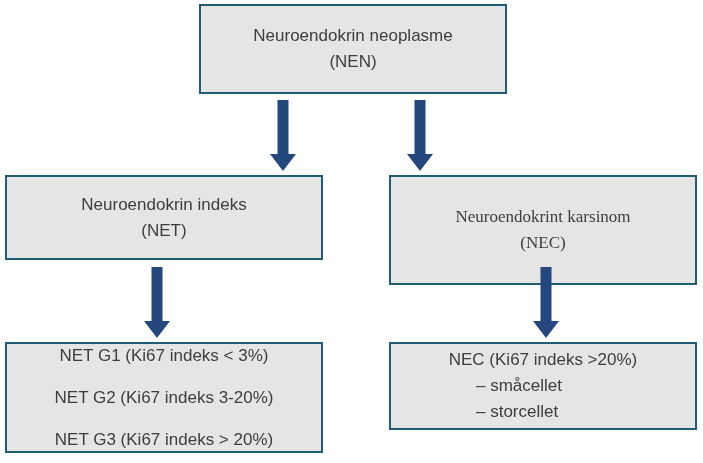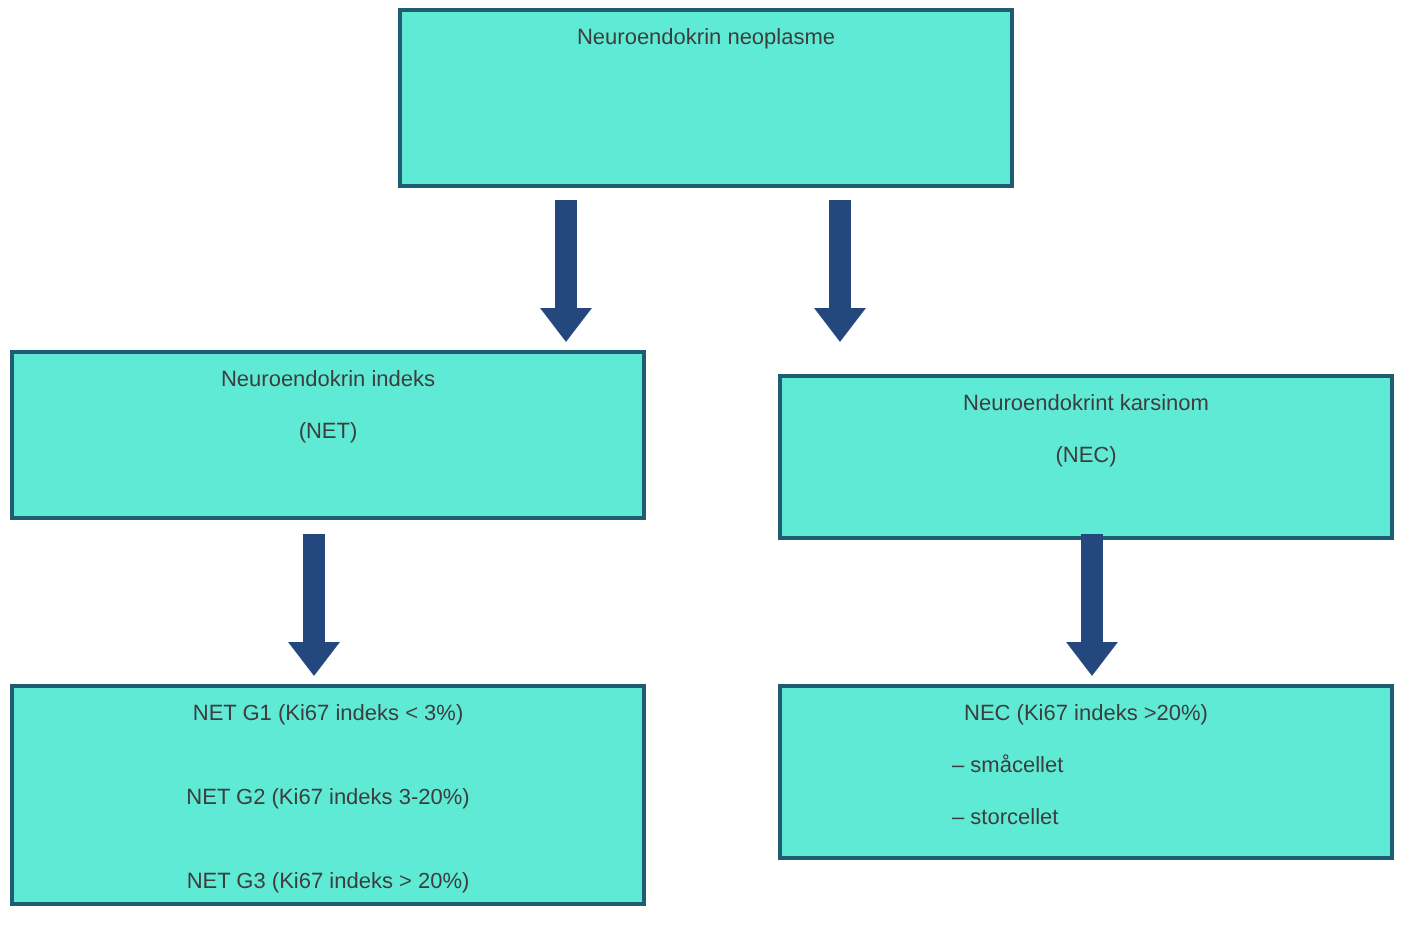--- a/index.html
+++ b/index.html
@@ -11,40 +11,41 @@
   .canvas {
     position: relative;
     width: 703px;
     height: 463px;
     background: var(--background, #ffffff);
     overflow: hidden;
   }
   .node {
     position: absolute;
     border: 2px solid var(--border, #1f5d73);
-    background: #5eead4;
+    background: #e5e5e5;
     display: flex;
     flex-direction: column;
-    font-size: 11px;
+    justify-content: center;
+    font-size: 17px;
     line-height: 26px;
     color: var(--text, #3d3d3d);
   }
   .node .line {
     width: 100%;
     text-align: center;
     white-space: nowrap;
   }
   .node .line.sub {
     text-align: left;
     padding-left: 42px;
     margin-left: 43px;
   }
   #node-nen        { left: 199px; top: 4px;   width: 308px; height: 90px;  }
   #node-net        { left: 5px;   top: 175px; width: 318px; height: 85px;  }
-  #node-nec        { left: 389px; top: 187px; width: 308px; height: 83px;  }
+  #node-nec        { left: 389px; top: 175px; width: 308px; height: 110px; font-family: Liberation Serif, serif;  }
   #node-net-grades { left: 5px;   top: 342px; width: 318px; height: 111px; gap: 16px; }
   #node-nec-types  { left: 389px; top: 342px; width: 308px; height: 88px; }
   .arrow {
     position: absolute;
     display: block;
   }
   .arrow rect, .arrow polygon {
     fill: var(--arrow, #24477d);
   }
   #arrow-nen-net { left: 270px; top: 100px; }
@@ -52,20 +53,21 @@
   #arrow-net-grades { left: 144px; top: 267px; }
   #arrow-nec-types { left: 533px; top: 267px; }
 </style>
 </head>
 <body>
 
 <div class="canvas">
 
   <div class="node" id="node-nen">
     <div class="line">Neuroendokrin neoplasme</div>
+    <div class="line">(NEN)</div>
   </div>
 
   <svg class="arrow" id="arrow-nen-net" width="26" height="72" viewBox="0 0 26 72" aria-hidden="true">
     <rect x="7.5" y="0" width="11" height="55"></rect>
     <polygon points="0,54 26,54 13,71"></polygon>
   </svg>
 
   <svg class="arrow" id="arrow-nen-nec" width="26" height="72" viewBox="0 0 26 72" aria-hidden="true">
     <rect x="7.5" y="0" width="11" height="55"></rect>
     <polygon points="0,54 26,54 13,71"></polygon>

